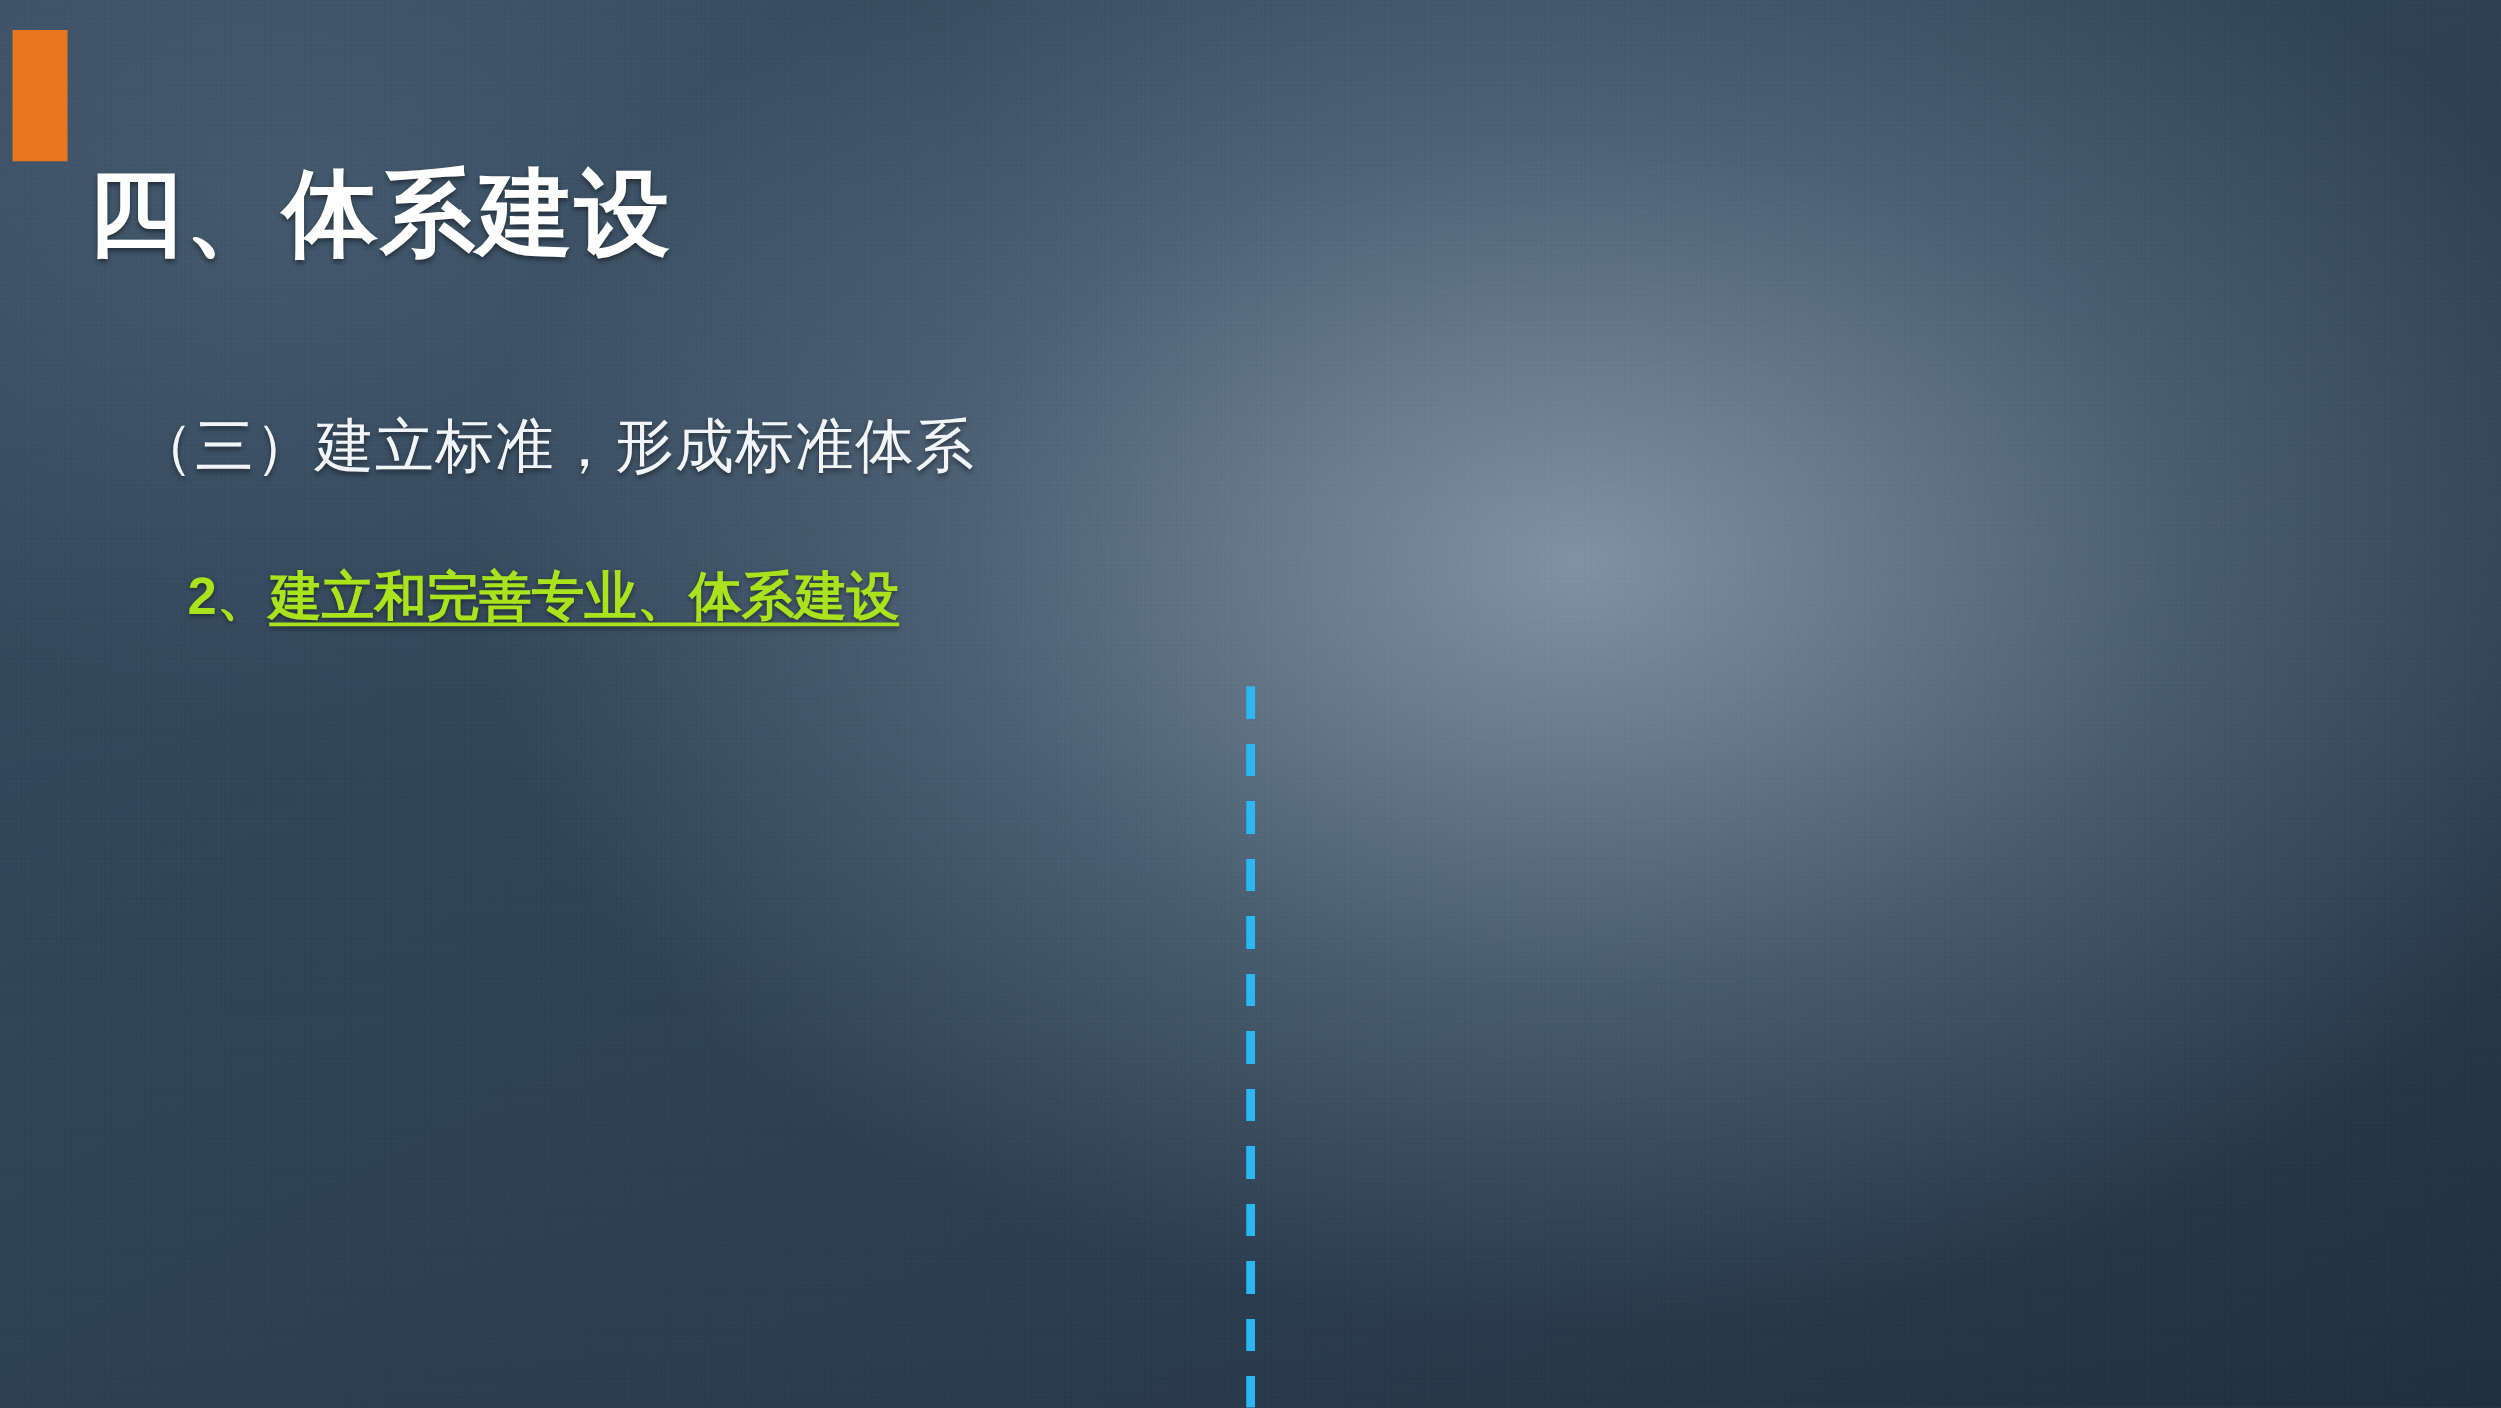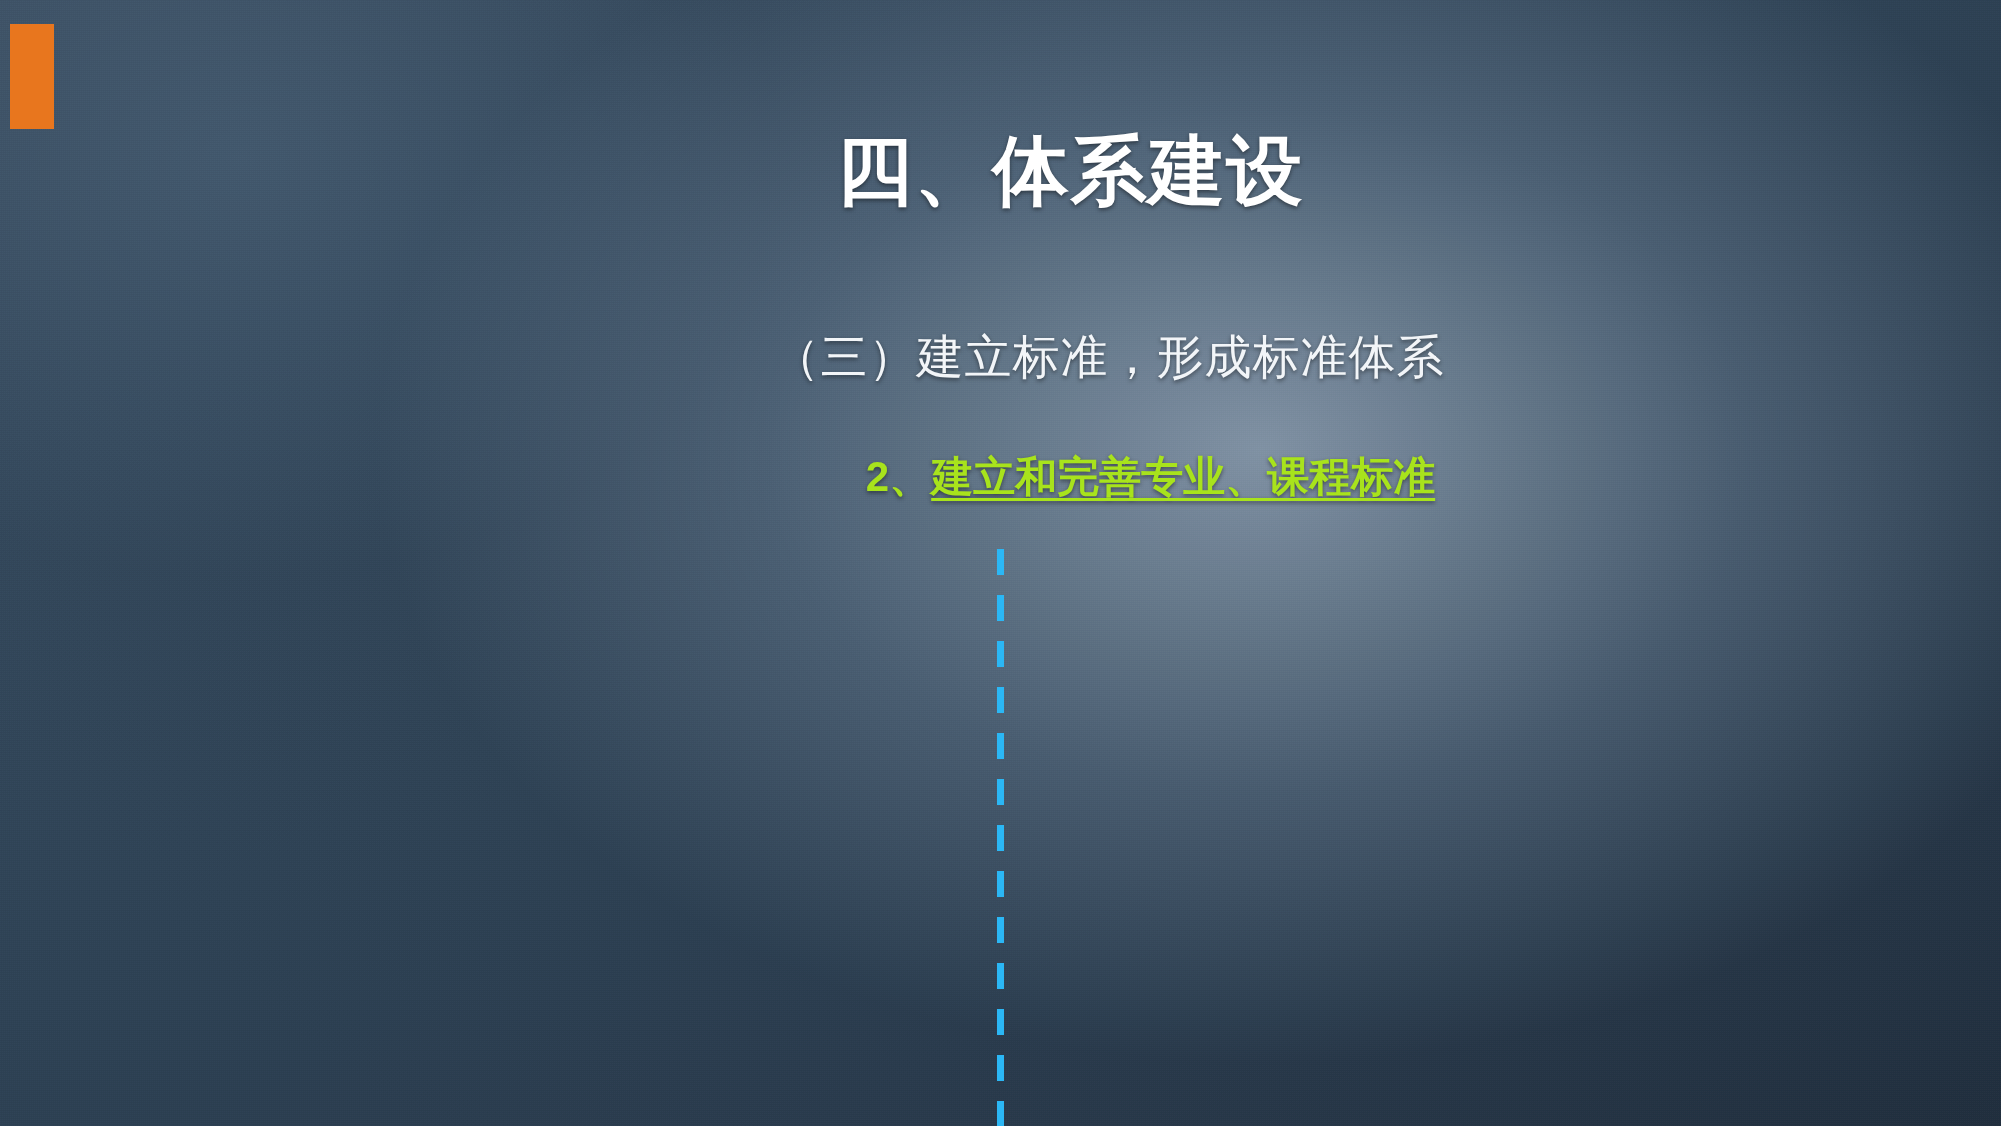--- a/index.html
+++ b/index.html
@@ -7,21 +7,20 @@
     width:2001px;height:1126px;overflow:hidden;
     font-family:"Liberation Sans","DejaVu Sans",sans-serif;
     background:#2b3c4d;
   }
   #slide{
     position:relative;width:2001px;height:1126px;overflow:hidden;
     background:
       radial-gradient(ellipse 1300px 900px at 63% 40%, rgba(160,178,196,0.72) 0%, rgba(120,142,164,0.38) 38%, rgba(60,80,100,0.06) 68%, rgba(0,0,0,0) 100%),
       radial-gradient(ellipse 900px 700px at 12% 14%, rgba(74,98,120,0.55) 0%, rgba(45,62,80,0.15) 60%, rgba(0,0,0,0) 100%),
       linear-gradient(150deg,#3b4f63 0%,#33485c 22%,#2d4154 45%,#27394b 70%,#1e2d3c 100%);
-    text-align: center;
   }
   
   #slide:after{
     content:"";position:absolute;inset:0;pointer-events:none;
     background-image:
       repeating-linear-gradient(0deg, rgba(255,255,255,0.012) 0 1px, rgba(0,0,0,0.012) 1px 2px),
       repeating-linear-gradient(90deg, rgba(255,255,255,0.010) 0 1px, rgba(0,0,0,0.010) 1px 2px);
   }
   #slide > *{position:relative;z-index:2;}
 
@@ -59,18 +58,18 @@
 <body>
 
 <div id="slide">
 
   <div class="orange-bar"></div>
 
   <div class="title shadowtext">四、体系建设</div>
   <div class="subtitle shadowtext">（三）建立标准，形成标准体系</div>
 
   <div class="greenhead">
-    <span>2、</span><span class="u">建立和完善专业、课程标准</span>
+    <span>2、</span><span class="u">建立和完善专业、体系建设</span>
   </div>
 
   <div class="divider"></div>
 
 </div>
 
 </body></html>

